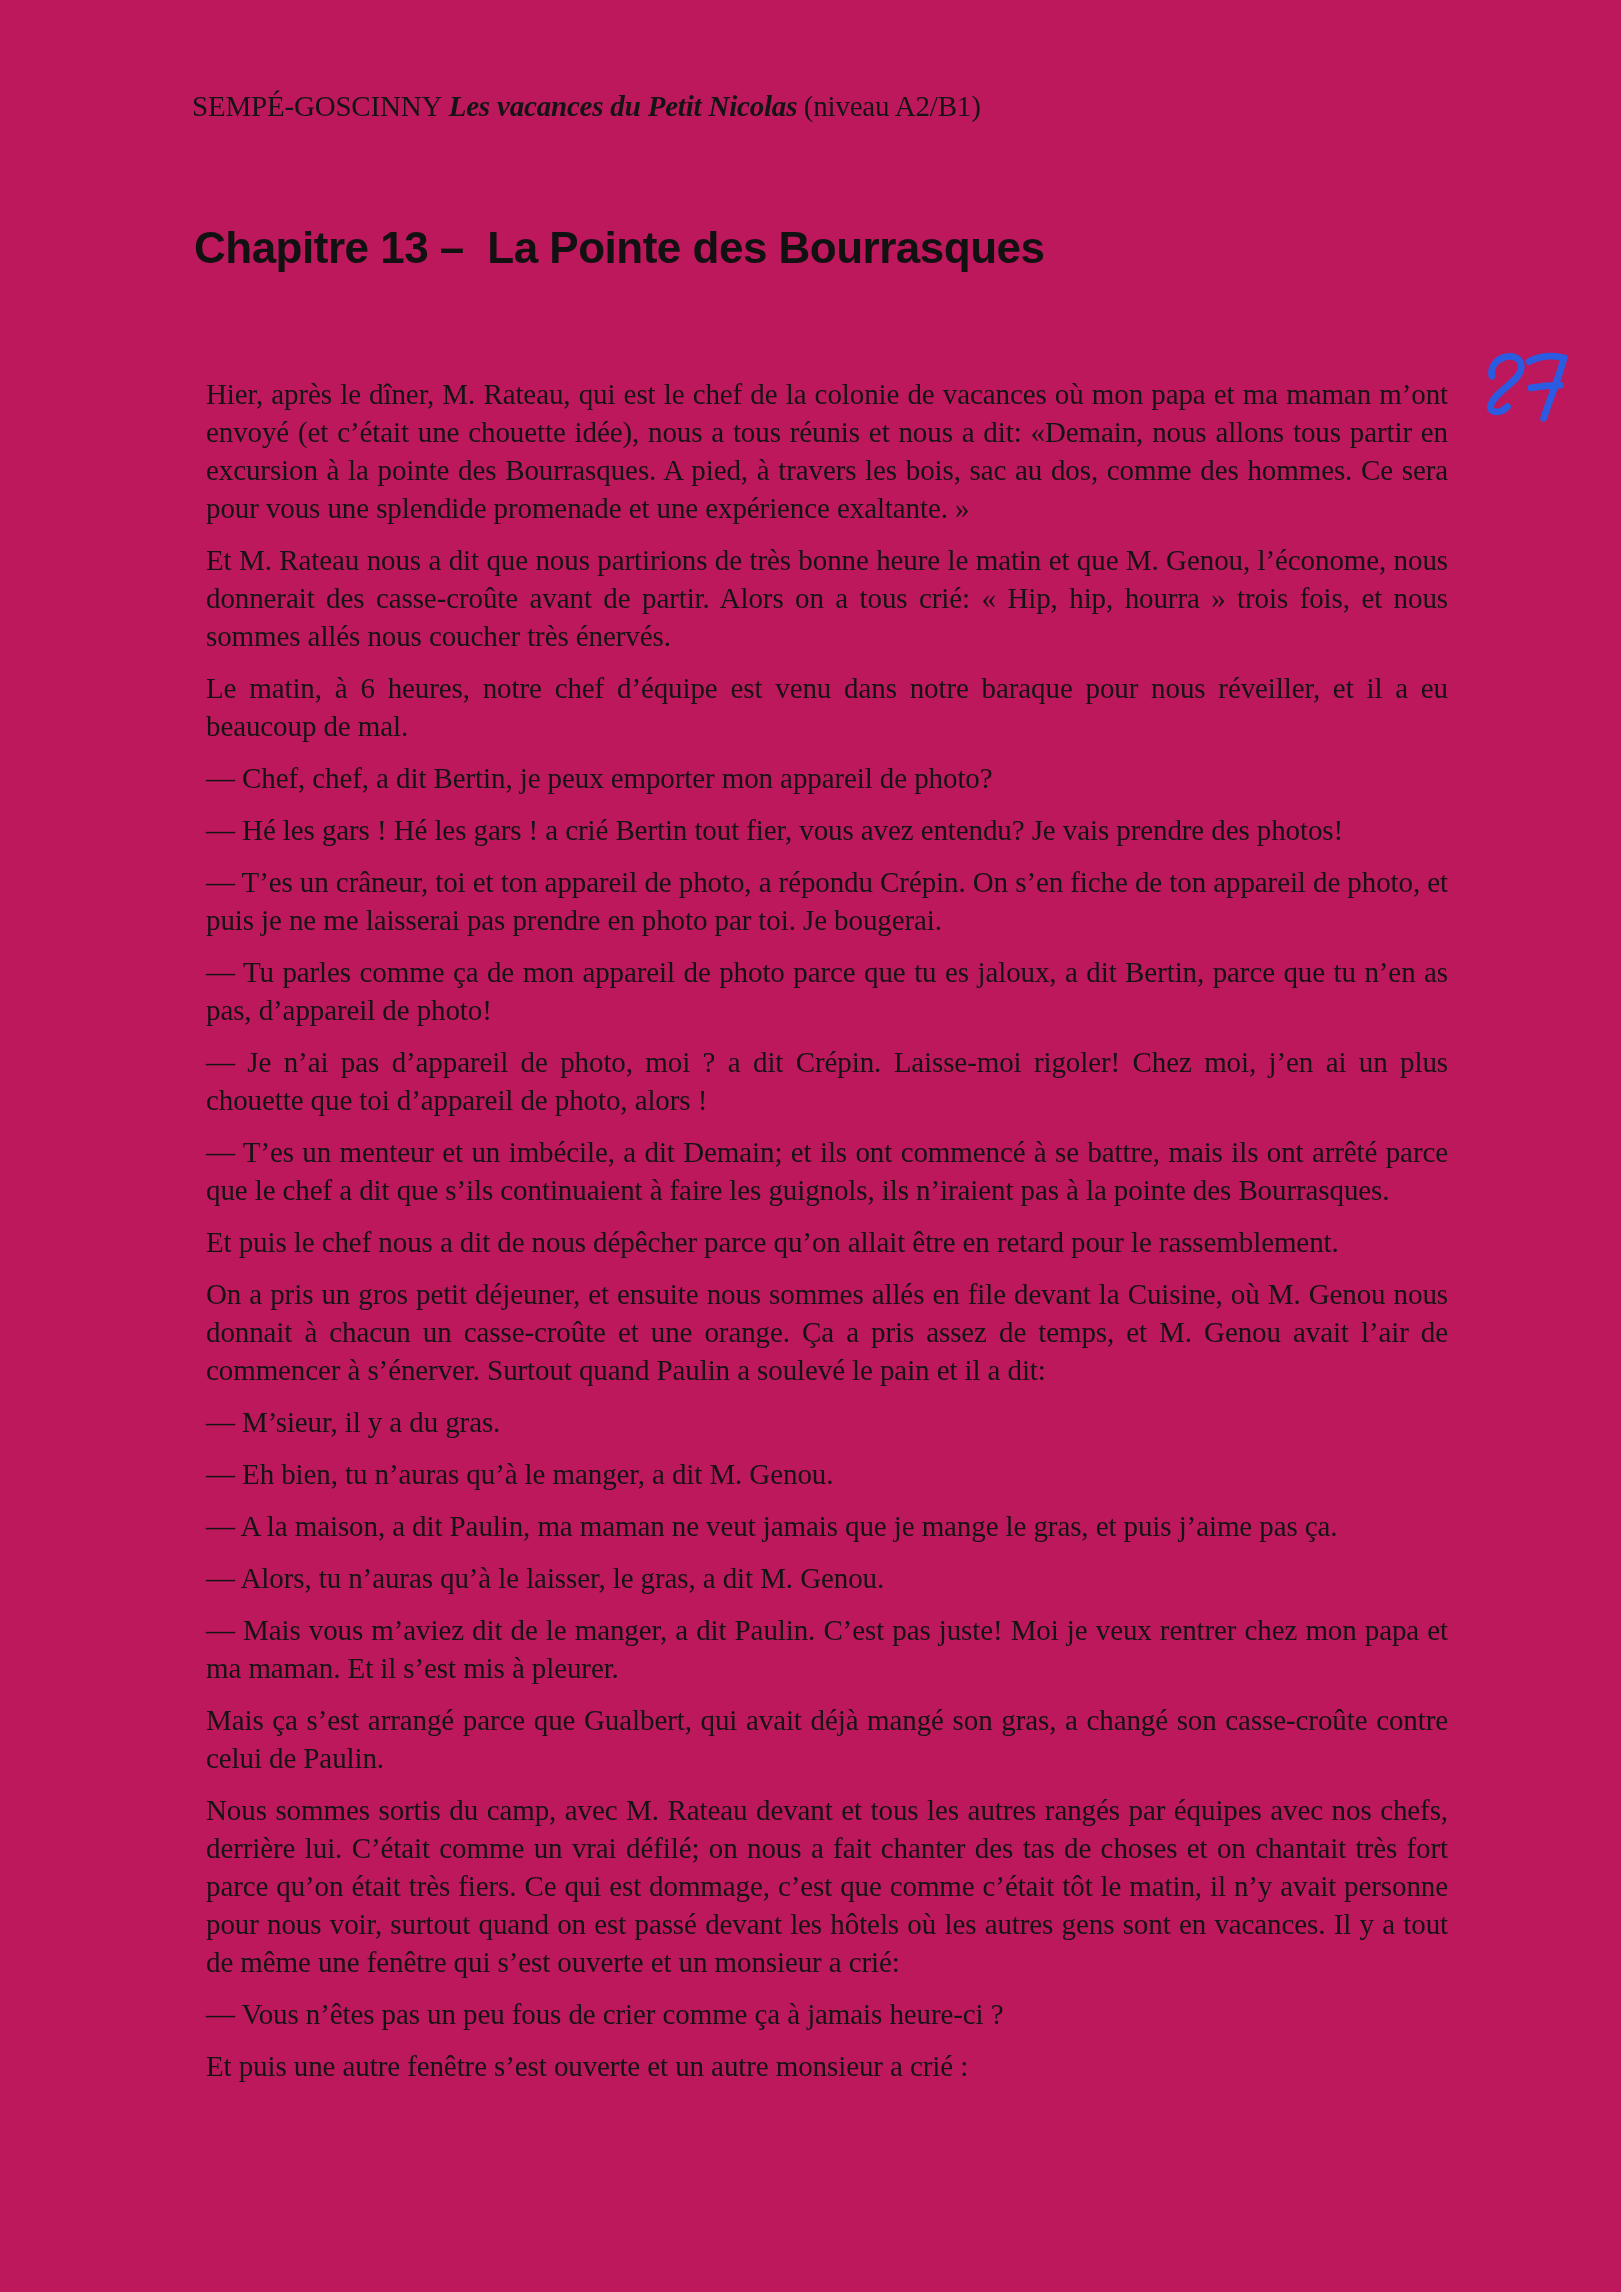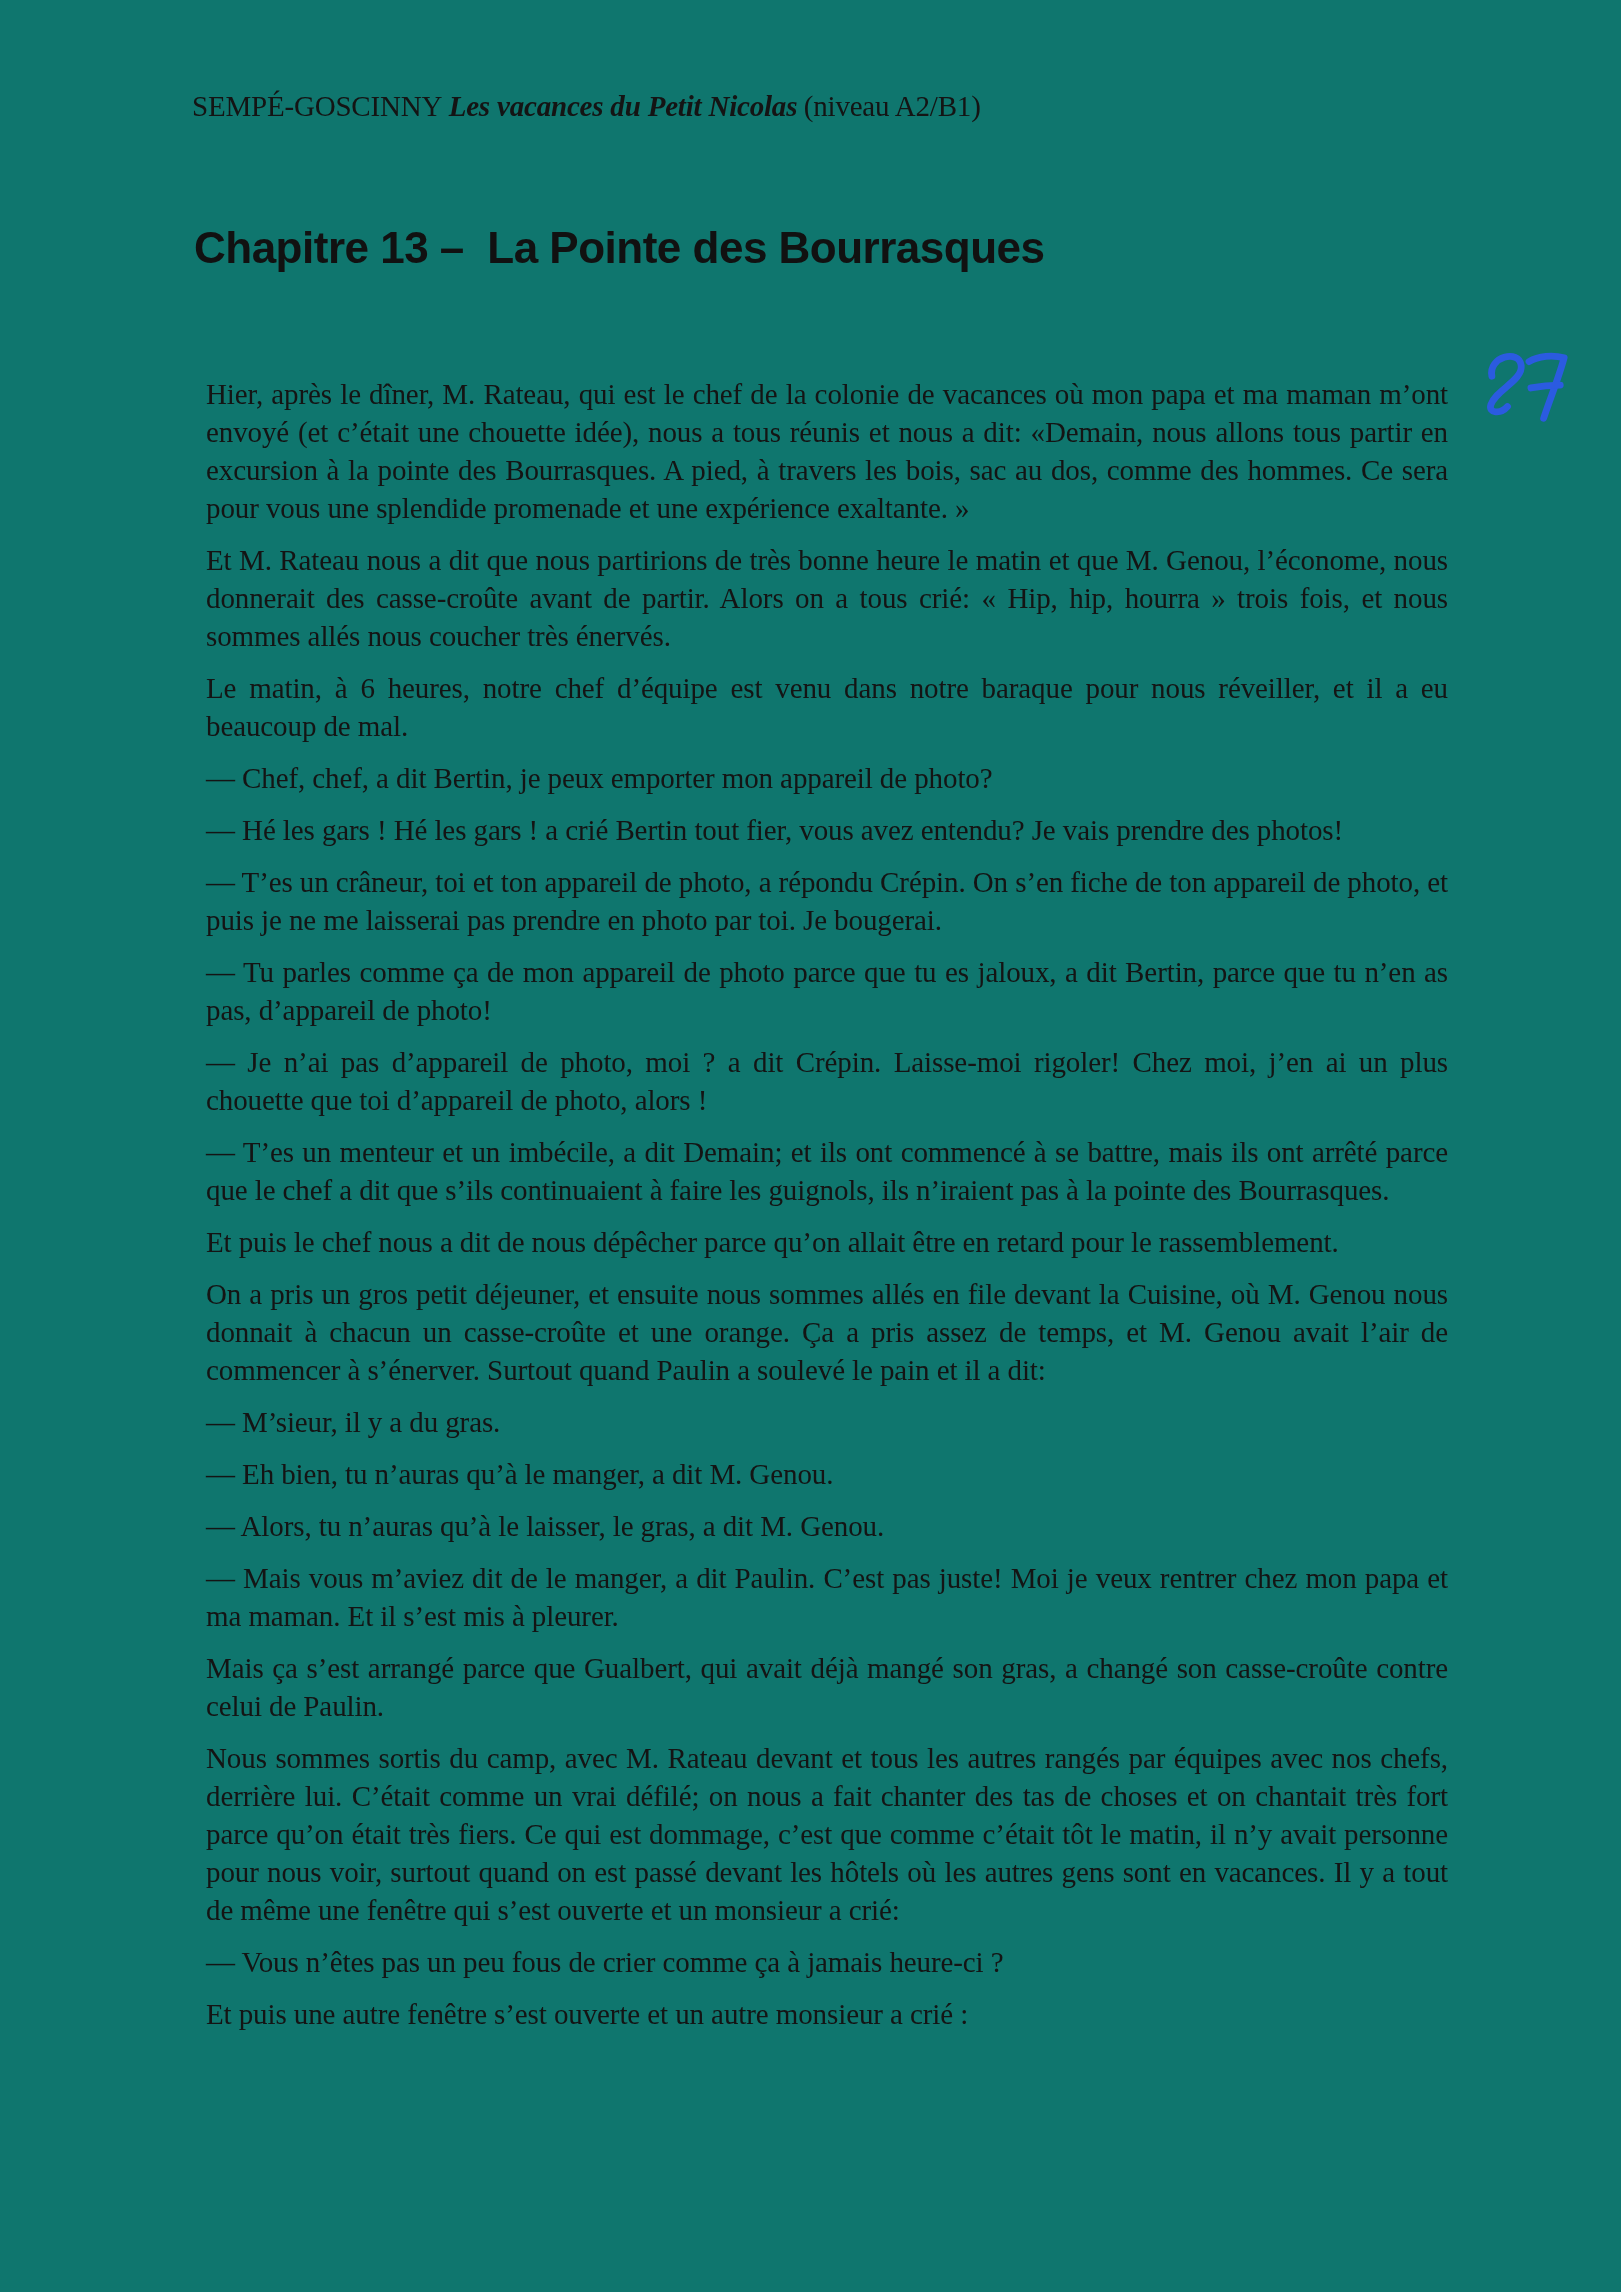--- a/index.html
+++ b/index.html
@@ -4,21 +4,21 @@
 <style>
   html, body {
     margin: 0;
     padding: 0;
     background: #ffffff;
   }
   .page {
     position: relative;
     width: 1621px;
     height: 2293px;
-    background: #0f766e;
+    background: #be185d;
     overflow: hidden;
     font-family: "Liberation Serif", serif;
     color: #141414;
   }
   .doc-header {
     position: absolute;
     left: 192px;
     top: 88px;
     font-size: 29px;
     line-height: 37px;
@@ -98,20 +98,21 @@
       <p>— Chef, chef, a dit Bertin, je peux emporter mon appareil de photo?</p>
       <p>— Hé les gars ! Hé les gars ! a crié Bertin tout fier, vous avez entendu? Je vais prendre des photos!</p>
       <p>— T’es un crâneur, toi et ton appareil de photo, a répondu Crépin. On s’en fiche de ton appareil de photo, et puis je ne me laisserai pas prendre en photo par toi. Je bougerai.</p>
       <p>— Tu parles comme ça de mon appareil de photo parce que tu es jaloux, a dit Bertin, parce que tu n’en as pas, d’appareil de photo!</p>
       <p>— Je n’ai pas d’appareil de photo, moi ? a dit Crépin. Laisse-moi rigoler! Chez moi, j’en ai un plus chouette que toi d’appareil de photo, alors !</p>
       <p>— T’es un menteur et un imbécile, a dit Demain; et ils ont commencé à se battre, mais ils ont arrêté parce que le chef a dit que s’ils continuaient à faire les guignols, ils n’iraient pas à la pointe des Bourrasques.</p>
       <p>Et puis le chef nous a dit de nous dépêcher parce qu’on allait être en retard pour le rassemblement.</p>
       <p>On a pris un gros petit déjeuner, et ensuite nous sommes allés en file devant la Cuisine, où M. Genou nous donnait à chacun un casse-croûte et une orange. Ça a pris assez de temps, et M. Genou avait l’air de commencer à s’énerver. Surtout quand Paulin a soulevé le pain et il a dit:</p>
       <p>— M’sieur, il y a du gras.</p>
       <p>— Eh bien, tu n’auras qu’à le manger, a dit M. Genou.</p>
+      <p>— A la maison, a dit Paulin, ma maman ne veut jamais que je mange le gras, et puis j’aime pas ça.</p>
       <p>— Alors, tu n’auras qu’à le laisser, le gras, a dit M. Genou.</p>
       <p>— Mais vous m’aviez dit de le manger, a dit Paulin. C’est pas juste! Moi je veux rentrer chez mon papa et ma maman. Et il s’est mis à pleurer.</p>
       <p>Mais ça s’est arrangé parce que Gualbert, qui avait déjà mangé son gras, a changé son casse-croûte contre celui de Paulin.</p>
       <p>Nous sommes sortis du camp, avec M. Rateau devant et tous les autres rangés par équipes avec nos chefs, derrière lui. C’était comme un vrai défilé; on nous a fait chanter des tas de choses et on chantait très fort parce qu’on était très fiers. Ce qui est dommage, c’est que comme c’était tôt le matin, il n’y avait personne pour nous voir, surtout quand on est passé devant les hôtels où les autres gens sont en vacances. Il y a tout de même une fenêtre qui s’est ouverte et un monsieur a crié:</p>
       <p>— Vous n’êtes pas un peu fous de crier comme ça à jamais heure-ci ?</p>
       <p>Et puis une autre fenêtre s’est ouverte et un autre monsieur a crié :</p>
     </div>
 
 </div>
 

